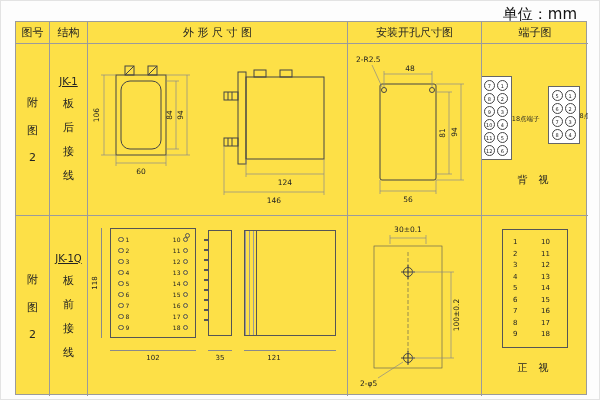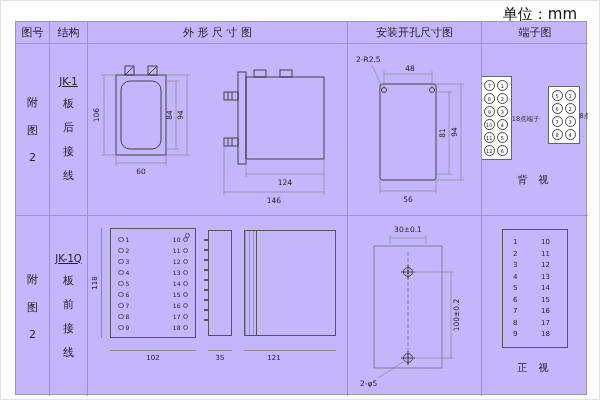--- a/index.html
+++ b/index.html
@@ -2,21 +2,21 @@
 <html><head>
 <meta charset="utf-8">
 <style>
   * { margin:0; padding:0; box-sizing:border-box; }
   body { font-family:"DejaVu Sans","Liberation Sans",sans-serif; background:#fff; color:#222; }
   .page { position:relative; width:600px; height:400px; background:#fdfdfd; border:1px solid #e3e3e3; overflow:hidden; }
   .unit { position:absolute; top:4px; right:22px; font-size:15px; color:#111; }
 
   .tbl { position:absolute; left:14px; top:20px; width:572px; height:374px;
          display:grid; grid-template-columns:34px 38px 260px 134px 106px;
-         grid-template-rows:22px 172px 180px; border:1px solid #9b9b9b; background:#c4b5fd; }
+         grid-template-rows:22px 172px 180px; border:1px solid #9b9b9b; background:#fde047; }
   .cell { border-right:1px solid #9b9b9b; border-bottom:1px solid #9b9b9b; position:relative; overflow:hidden; }
   .lastcol { border-right:none; } .lastrow { border-bottom:none; }
 
   .hdr { display:flex; align-items:center; justify-content:center; font-size:11px; white-space:nowrap; }
   .fig { height:100%; display:flex; flex-direction:column; align-items:center; justify-content:center; gap:13px; font-size:11px; }
   .structure { height:100%; display:flex; flex-direction:column; align-items:center; justify-content:center; gap:9px; font-size:11px; }
   .structure .model { font-size:10px;text-decoration:underline; }
 
   svg { display:block; }
   svg text { font-family:"DejaVu Sans","Liberation Sans",sans-serif; fill:#222; }

